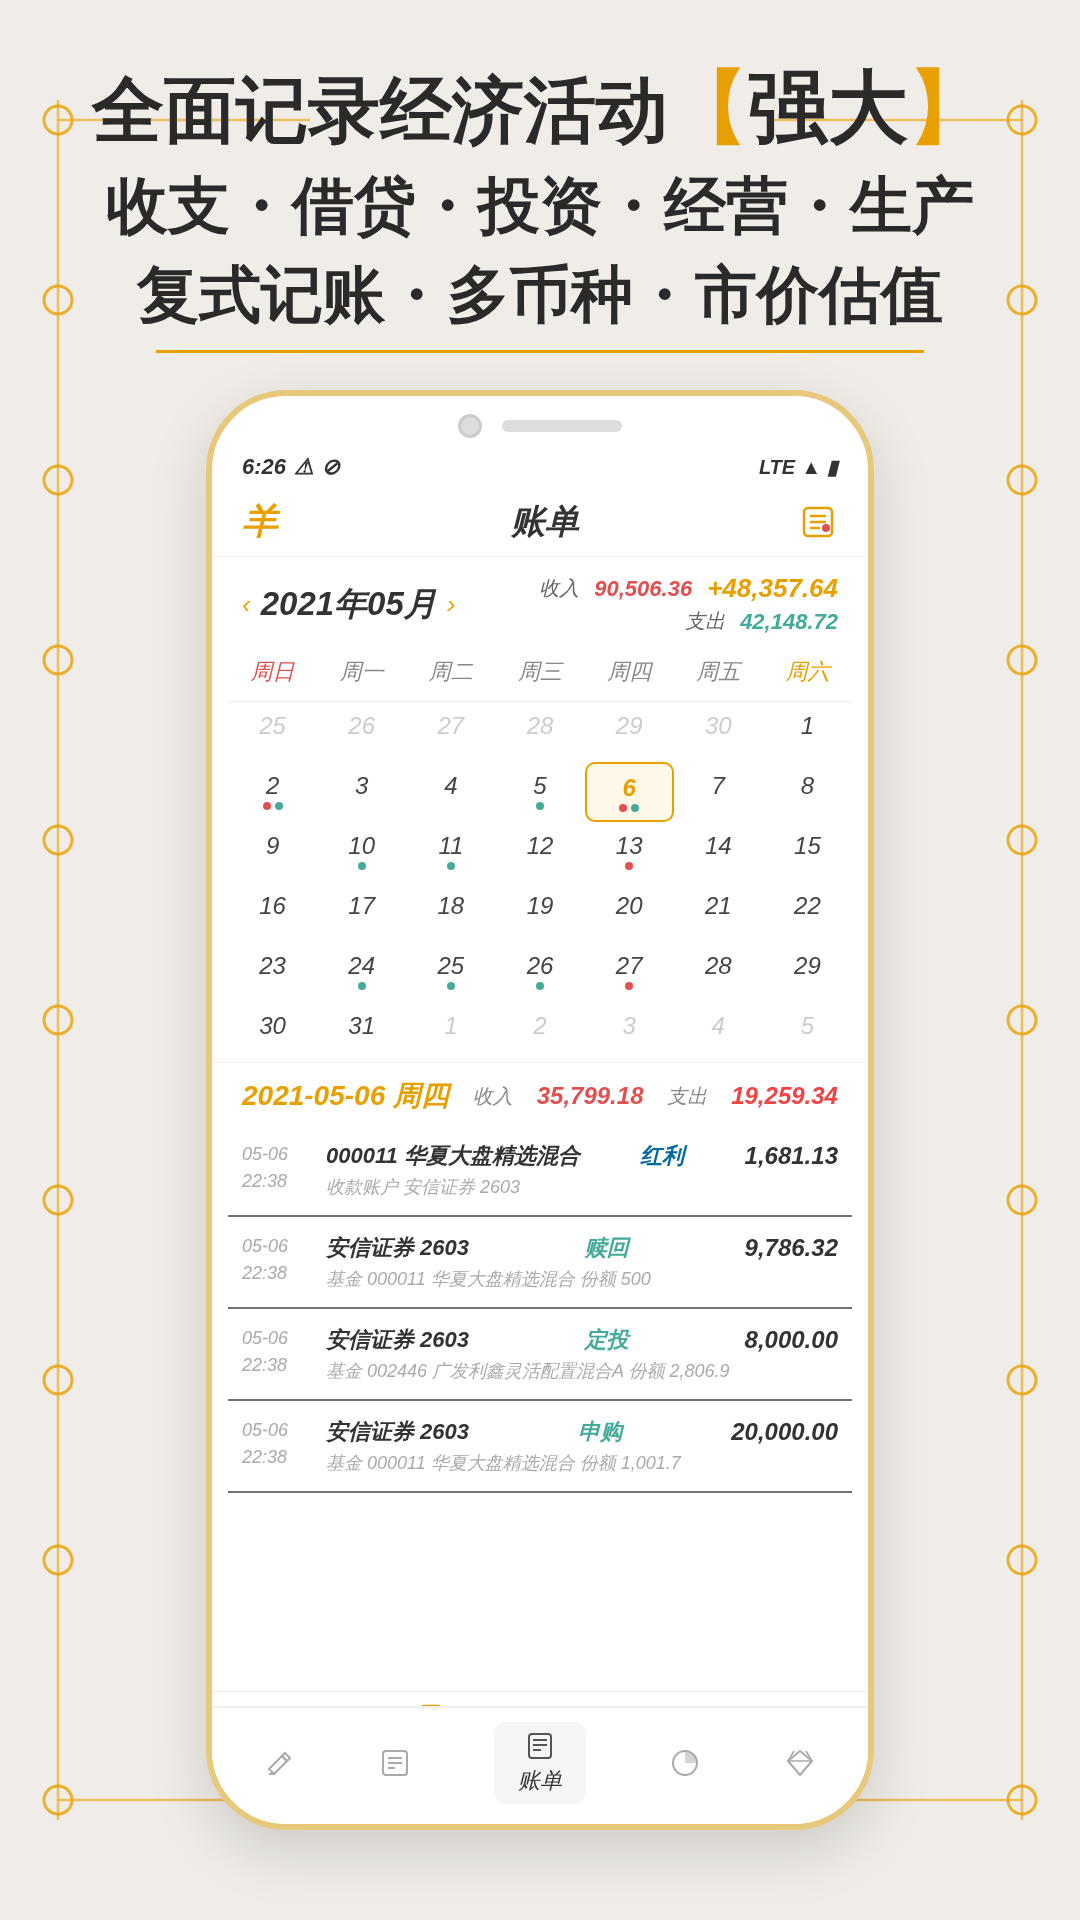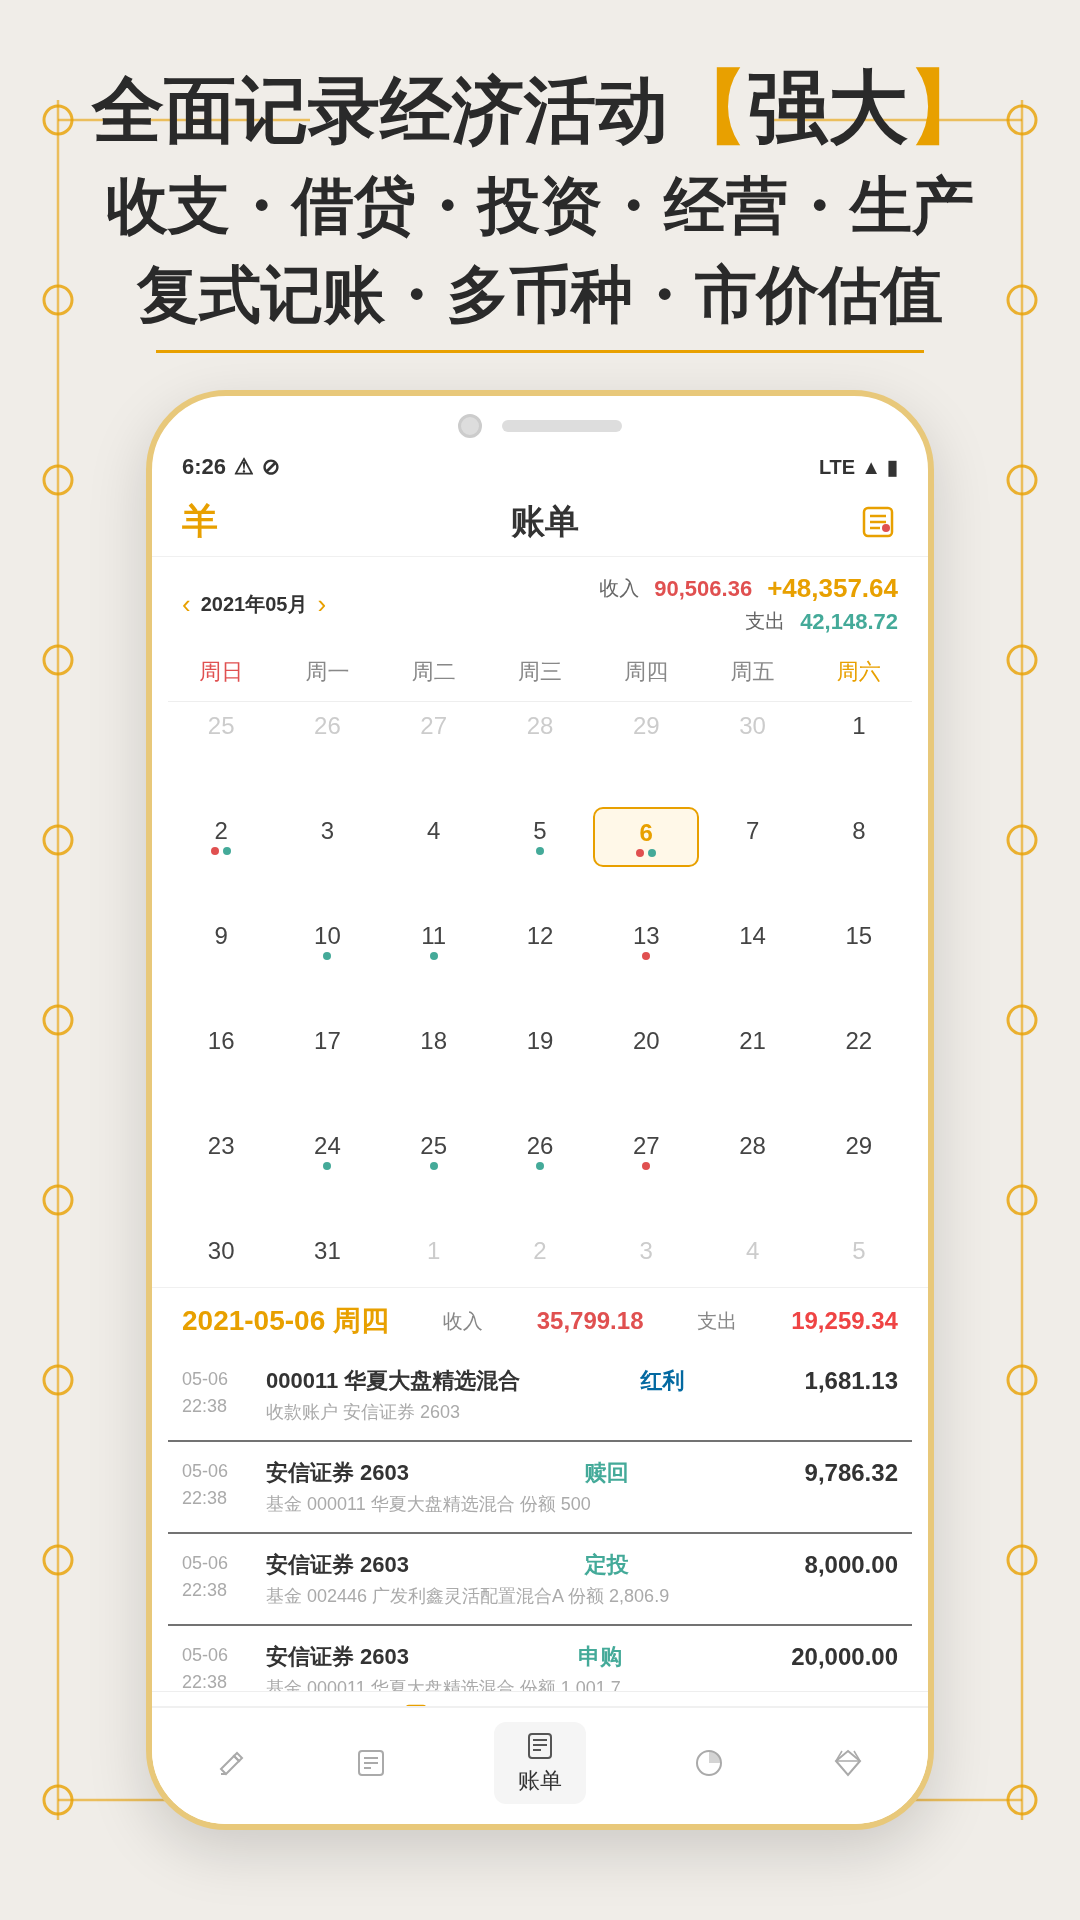--- a/index.html
+++ b/index.html
@@ -69,22 +69,23 @@
       background: #e8a000;
       margin: 15px auto 0;
     }
 
     
     .phone-container {
       position: absolute;
       top: 390px;
       left: 50%;
       transform: translateX(-50%);
-      width: 788px;
+      width: 668px;
       height: 1440px;
+      font-style: italic;
     }
 
     .phone-outer {
       width: 100%;
       height: 100%;
       background: #ffffff;
       border-radius: 80px;
       border: 6px solid #e8c87a;
       box-shadow: 0 20px 60px rgba(0,0,0,0.15);
       overflow: hidden;
@@ -170,21 +171,21 @@
       gap: 10px;
     }
 
     .cal-arrow {
       font-size: 26px;
       color: #e8a000;
       cursor: pointer;
     }
 
     .cal-month {
-      font-size: 20px;
+      font-size: 33px;
       font-weight: 600;
       color: #333;
     }
 
     .stat-row {
       display: flex;
       justify-content: flex-end;
       align-items: center;
       gap: 15px;
     }
@@ -212,21 +213,20 @@
       color: #888;
       font-weight: 500;
       padding: 6px 0;
     }
     .cal-day-header.sunday { color: #e05050; }
     .cal-day-header.saturday { color: #e8a000; }
 
     .cal-weeks {
       display: flex;
       flex-direction: column;
-      gap: 45px;
     }
 
     .cal-week-row {
       display: grid;
       grid-template-columns: repeat(7, 1fr);
     }
 
     .cal-cell {
       text-align: center;
       padding: 10px 4px 6px;

